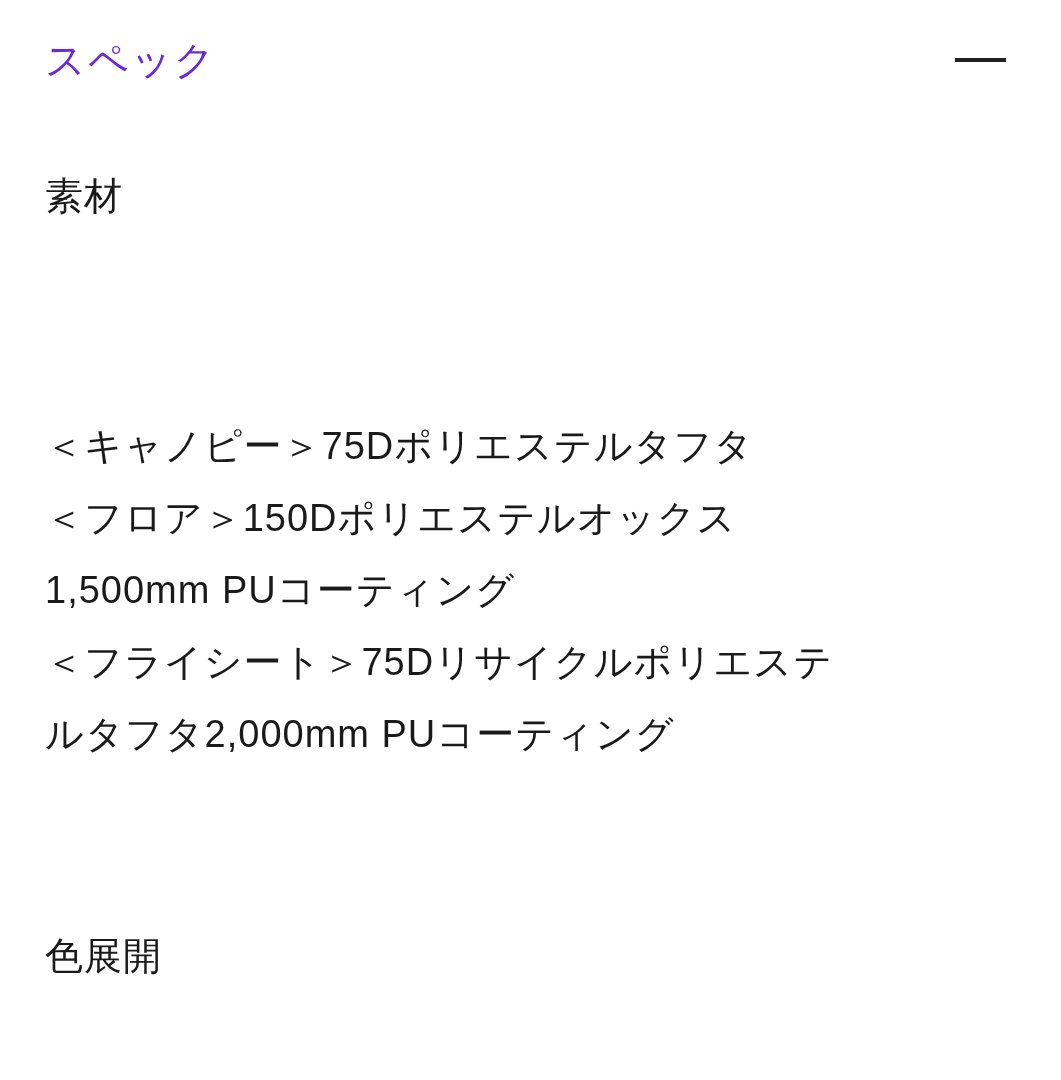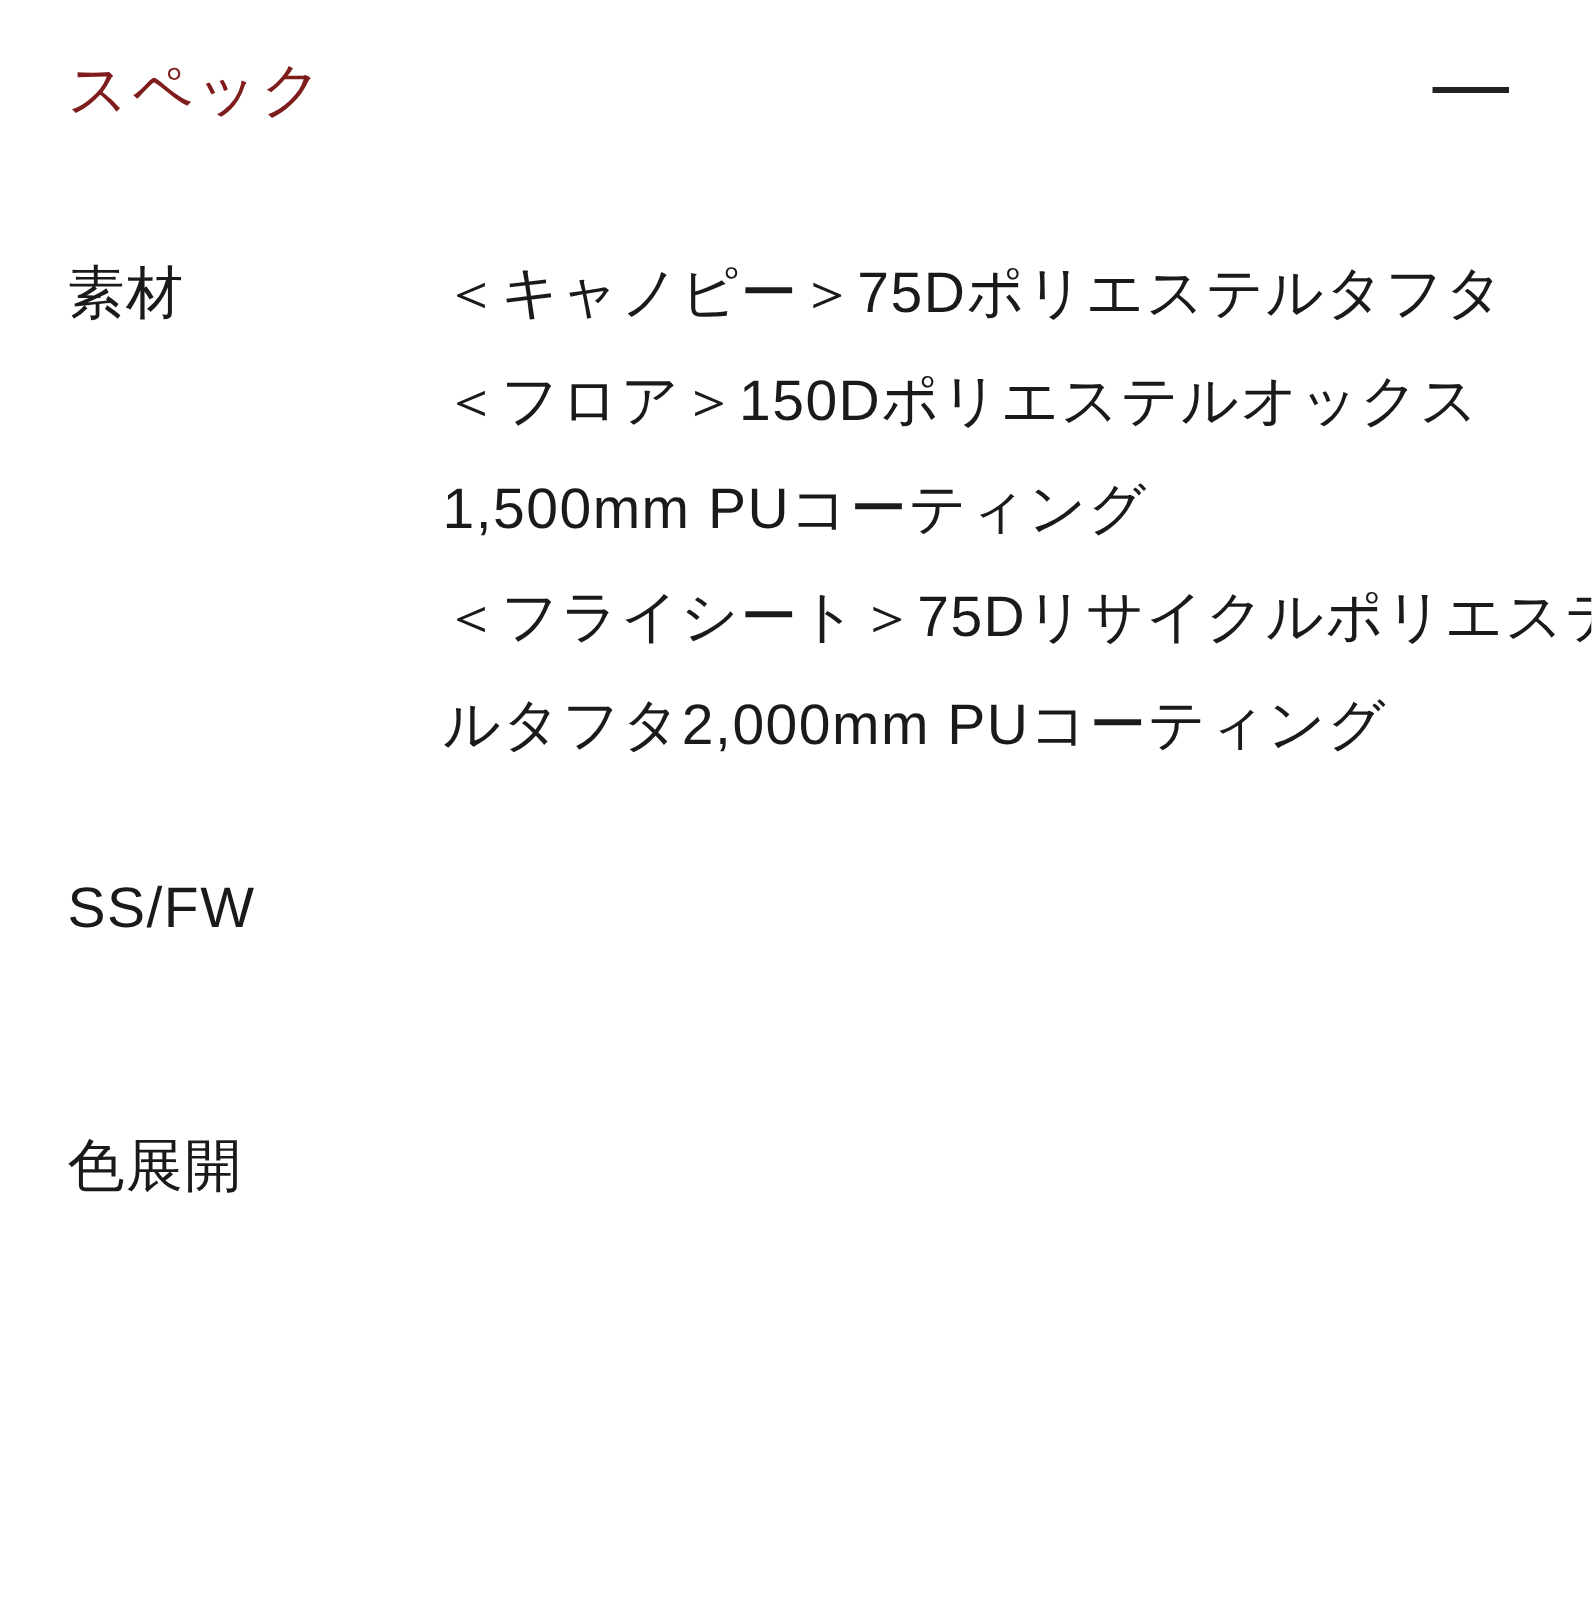--- a/index.html
+++ b/index.html
@@ -22,21 +22,21 @@
     position: relative;
     height: 72px;
     margin-bottom: 64px;
   }
   .section-title {
     margin: 0;
     font-size: 40px;
     font-weight: 400;
     line-height: 72px;
     letter-spacing: 2px;
-    color: #7f1d1d;
+    color: #6d28d9;
   }
   .collapse-btn {
     position: absolute;
     top: 50%;
     right: 6px;
     transform: translateY(-50%);
     width: 60px;
     height: 44px;
     display: flex;
     align-items: center;
@@ -55,20 +55,21 @@
   .spec-table {
     margin: 0;
     padding: 0;
   }
   .spec-row {
     display: flex;
     align-items: flex-start;
     margin-bottom: 50px;
     font-size: 38px;
     line-height: 72px;
+    flex-direction: column;
   }
   .spec-row:last-child {
     margin-bottom: 0;
   }
   .spec-label {
     flex: 0 0 250px;
     width: 250px;
     font-weight: 400;
     color: #1a1a1a;
     letter-spacing: 1px;
@@ -102,23 +103,20 @@
       <dd class="spec-value">
         <div class="val-line">＜キャノピー＞75Dポリエステルタフタ</div>
         <div class="val-line">＜フロア＞150Dポリエステルオックス</div>
         <div class="val-line">1,500mm PUコーティング</div>
         <div class="val-line">＜フライシート＞75Dリサイクルポリエステ</div>
         <div class="val-line">ルタフタ2,000mm PUコーティング</div>
       </dd>
     </div>
 
     <div class="spec-row">
-      <dd class="spec-value">
-        <div class="val-line">SS/FW</div>
-      </dd>
     </div>
 
 
     <div class="spec-row">
     </div>
 
     <div class="spec-row">
       <dt class="spec-label">色展開</dt>
     </div>
 

